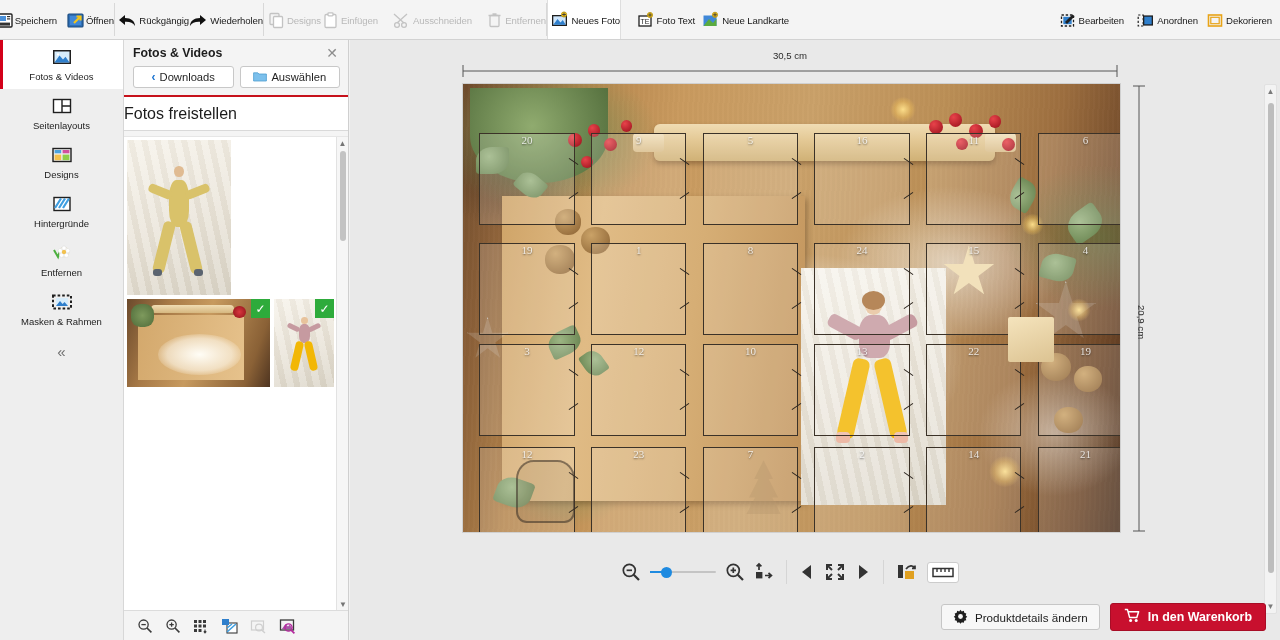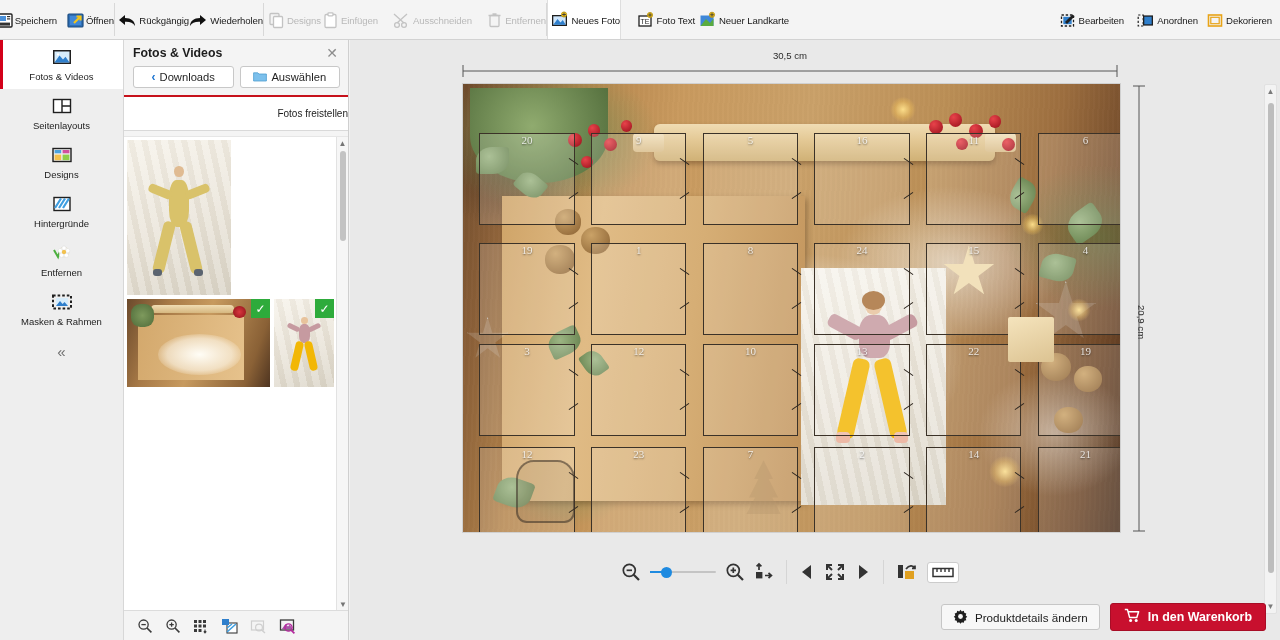--- a/index.html
+++ b/index.html
@@ -65,22 +65,22 @@
   .panel-close { color: #8d8d8d; font-size: 14px; line-height: 1; cursor: default; padding: 0 2px;}
   .panel-btns { display: flex; gap: 6px; padding: 0 8px 7px 9px; }
   .pbtn {
     flex: 1; height: 22px; background: #fff; border: 1px solid #c8c8c8; border-radius: 3px;
     display: flex; align-items: center; justify-content: center; gap: 4px;
     font-size: 11.2px; color: #1f1f1f; cursor: default;
   }
   .pbtn .chev { color: #1a73d0; font-size: 12px; font-weight: bold; }
   .panel-rule { height: 2px; background: #c6111b; }
   .freistellen {
-    height: 34px; background: #fff; display: flex; align-items: center; justify-content: flex-end;
-    font-size: 10px; color: #1c1c1c; border-bottom: 1px solid #d9d9d9; cursor: default;
+    height: 34px; background: #fff; display: flex; align-items: center; justify-content: flex-start;
+    font-size: 16px; color: #1c1c1c; border-bottom: 1px solid #d9d9d9; cursor: default;
   }
   .thumbs-wrap {
     flex: 1; background: #fff; margin: 5px 0 0 0; position: relative; overflow: hidden;
     border-top: 1px solid #e6e6e6;
   }
   .thumbs { padding: 3px 0 0 2px; }
   .trow { display: flex; gap: 4px; padding: 0 0 4px 1px; }
   .thumb { position: relative; overflow: hidden; background: #cfcfcf; }
   .thumb.sel { outline: 3px solid #2d8fe0; outline-offset: -3px; }
   .badge {
@@ -368,21 +368,21 @@
       </div>
       <div class="tb-item xwide">
         <span class="tb-ico">
           <svg width="21" height="19" viewBox="0 0 21 19">
               <rect x="3.5" y="4.5" width="13" height="10.5" fill="#3f87d8"></rect>
               <path d="M3.5 15 L9 8 L13 12 L16.5 7.5 V15 Z" fill="#5aab3f"></path>
               <circle cx="15" cy="3.8" r="2.6" fill="#f5c518" stroke="#b58f0c" stroke-width="0.8"></circle>
               <path d="M15 1.9 v3.8 M13.1 3.8 h3.8" stroke="#3b3b3b" stroke-width="0.9"></path>
             </svg>
         </span>
-        <span class="lbl">Neuer Landkarte</span>
+        <span class="lbl">Neue Landkarte</span>
       </div>
     </div>
 
     <div style="flex:1"></div>
 
     <div class="tb-group" style="padding-right:8px">
       <div class="tb-item wide">
         <span class="tb-ico">
           <svg width="20" height="19" viewBox="0 0 20 19">
               <rect x="3.5" y="4" width="12" height="11" fill="none" stroke="#1f1f1f" stroke-width="1.3" stroke-dasharray="2.4 1.8"></rect>

